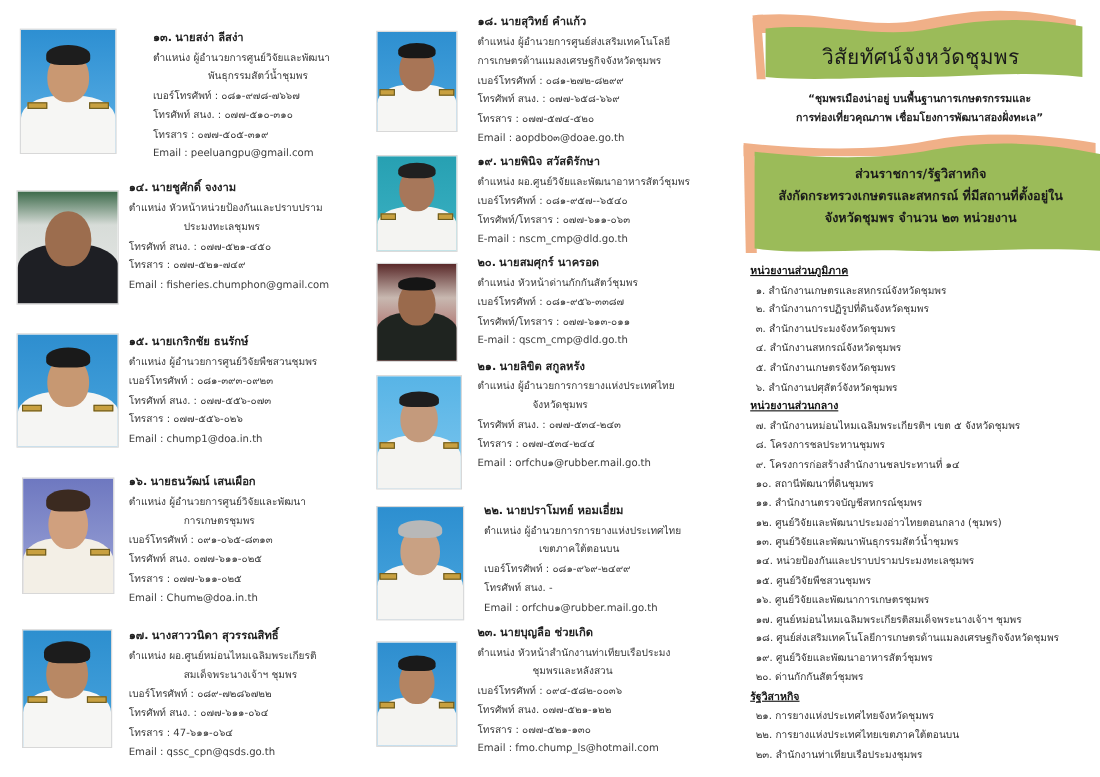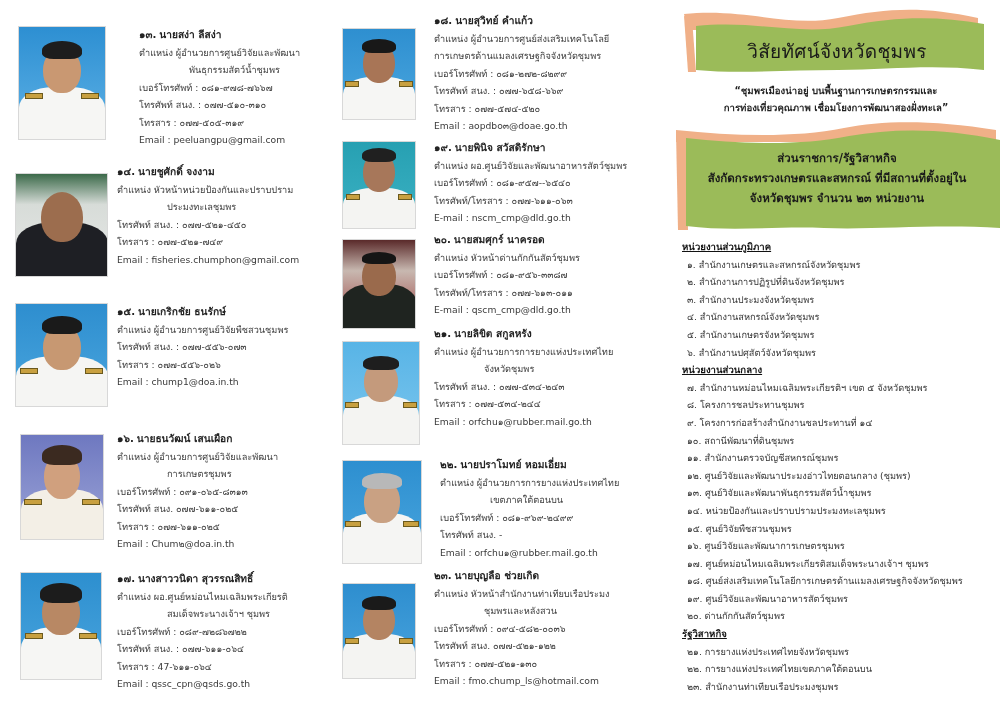--- a/index.html
+++ b/index.html
@@ -99,20 +99,21 @@
       <div class="bg" style="background:linear-gradient(#2e8ecf,#4aa6de);"></div>
       <div class="body" style="bottom:0; width:92px; height:50px; background:#f5f5f3;"></div>
       <div class="epaulet-l" style="left:4px; top:64px;"></div>
       <div class="epaulet-r" style="right:4px; top:64px;"></div>
       <div class="head" style="top:20px; width:38px; height:46px; background:#c79872;"></div>
       <div class="hair" style="top:12px; width:40px; height:18px; background:#1a1a1a;"></div>
     </div>
     <div class="info" style="left:102px; top:0px;">
       <div><span class="name">๑๕.</span> <span class="name">นายเกริกชัย  ธนรักษ์</span></div>
       <div class="line"><span>ตำแหน่ง</span> <span>ผู้อำนวยการศูนย์วิจัยพืชสวนชุมพร</span></div>
+      <div class="line">เบอร์โทรศัพท์ : ๐๘๑-๓๙๓-๐๙๒๓</div>
       <div class="line">โทรศัพท์ สนง. : ๐๗๗-๕๕๖-๐๗๓</div>
       <div class="line">โทรสาร : ๐๗๗-๕๕๖-๐๒๖</div>
       <div class="email">Email : chump1@doa.in.th</div>
     </div>
   </div>
 
   <div class="person" style="left:20px; top:430px; width:313px; height:128px;">
     <div class="photo" style="top:4px; width:84px; height:106px;">
       <div class="bg" style="background:linear-gradient(#6e78c0,#9ea6d8);"></div>
       <div class="body" style="bottom:0; width:82px; height:50px; background:#f3efe6;"></div>

